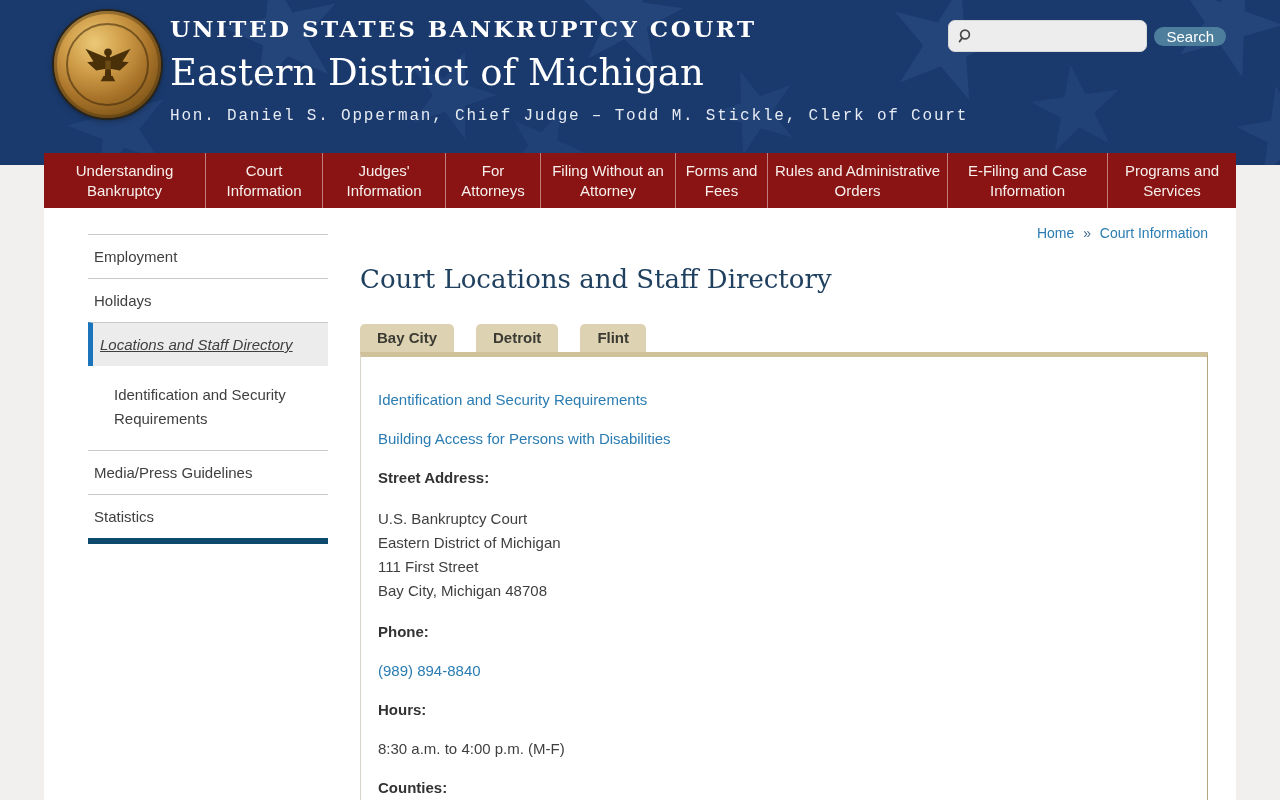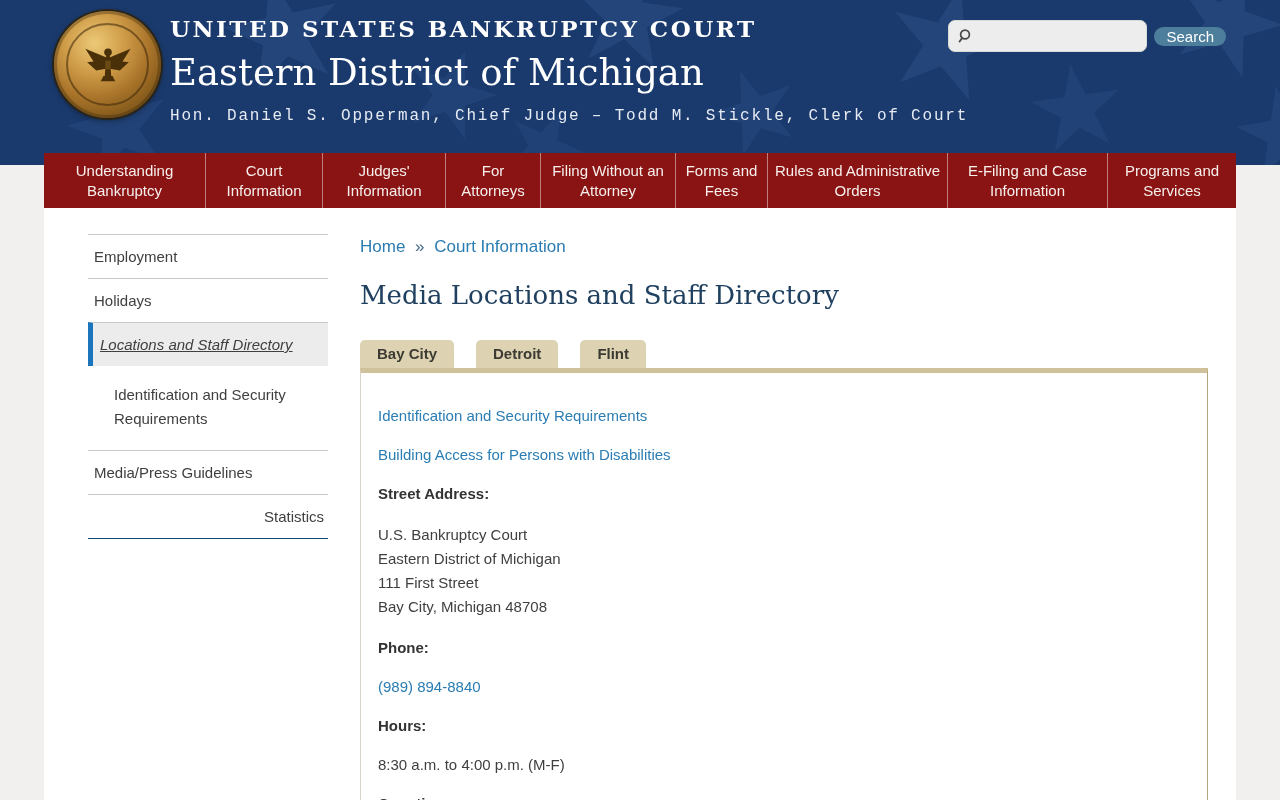--- a/index.html
+++ b/index.html
@@ -120,25 +120,25 @@
     border-left: 5px solid #1b75bc;
     padding-left: 7px;
   }
   .side-item.active .side-label { text-decoration: underline; font-style: italic; }
   .side-subgroup { border-top: none; padding: 6px 0 8px; cursor: default; }
   .side-subitem {
     padding: 11px 0 11px 26px;
     font-size: 15px; color: #3f3f3f; line-height: 1.6;
     cursor: pointer;
   }
-  .side-item.last { border-bottom: 1px solid #0c4a6e; text-align: right; }
+  .side-item.last { border-bottom: 6px solid #0c4a6e; }
 
   
   .main-col { flex: 1 1 auto; margin: 0 28px 0 32px; }
-  .breadcrumb { margin-top: 29px; font-size: 17px; color: #2a7cb2; }
+  .breadcrumb { margin-top: 17px; font-size: 14px; color: #2a7cb2; text-align: right; }
   .breadcrumb .crumb { color: #2a7cb2; text-decoration: none; cursor: pointer; }
   .breadcrumb .sep { color: #40678a; margin: 0 5px; }
   .page-title {
     margin-top: 23px;
     font-family: "DejaVu Serif", "Liberation Serif", serif;
     font-weight: normal;
     font-size: 26px; color: #20405f;
   }
 
   .tabs { display: flex; gap: 22px; margin-top: 30px; }
@@ -248,21 +248,21 @@
     </ul>
   </div>
 
   <div class="main-col">
     <div class="breadcrumb">
       <a class="crumb">Home</a>
       <span class="sep">»</span>
       <a class="crumb">Court Information</a>
     </div>
 
-    <h1 class="page-title">Media Locations and Staff Directory</h1>
+    <h1 class="page-title">Court Locations and Staff Directory</h1>
 
     <div class="tabs">
       <div class="tab">Bay City</div>
       <div class="tab">Detroit</div>
       <div class="tab">Flint</div>
     </div>
 
     <div class="panel">
       <p><a class="content-link">Identification and Security Requirements</a></p>
       <p><a class="content-link">Building Access for Persons with Disabilities</a></p>

